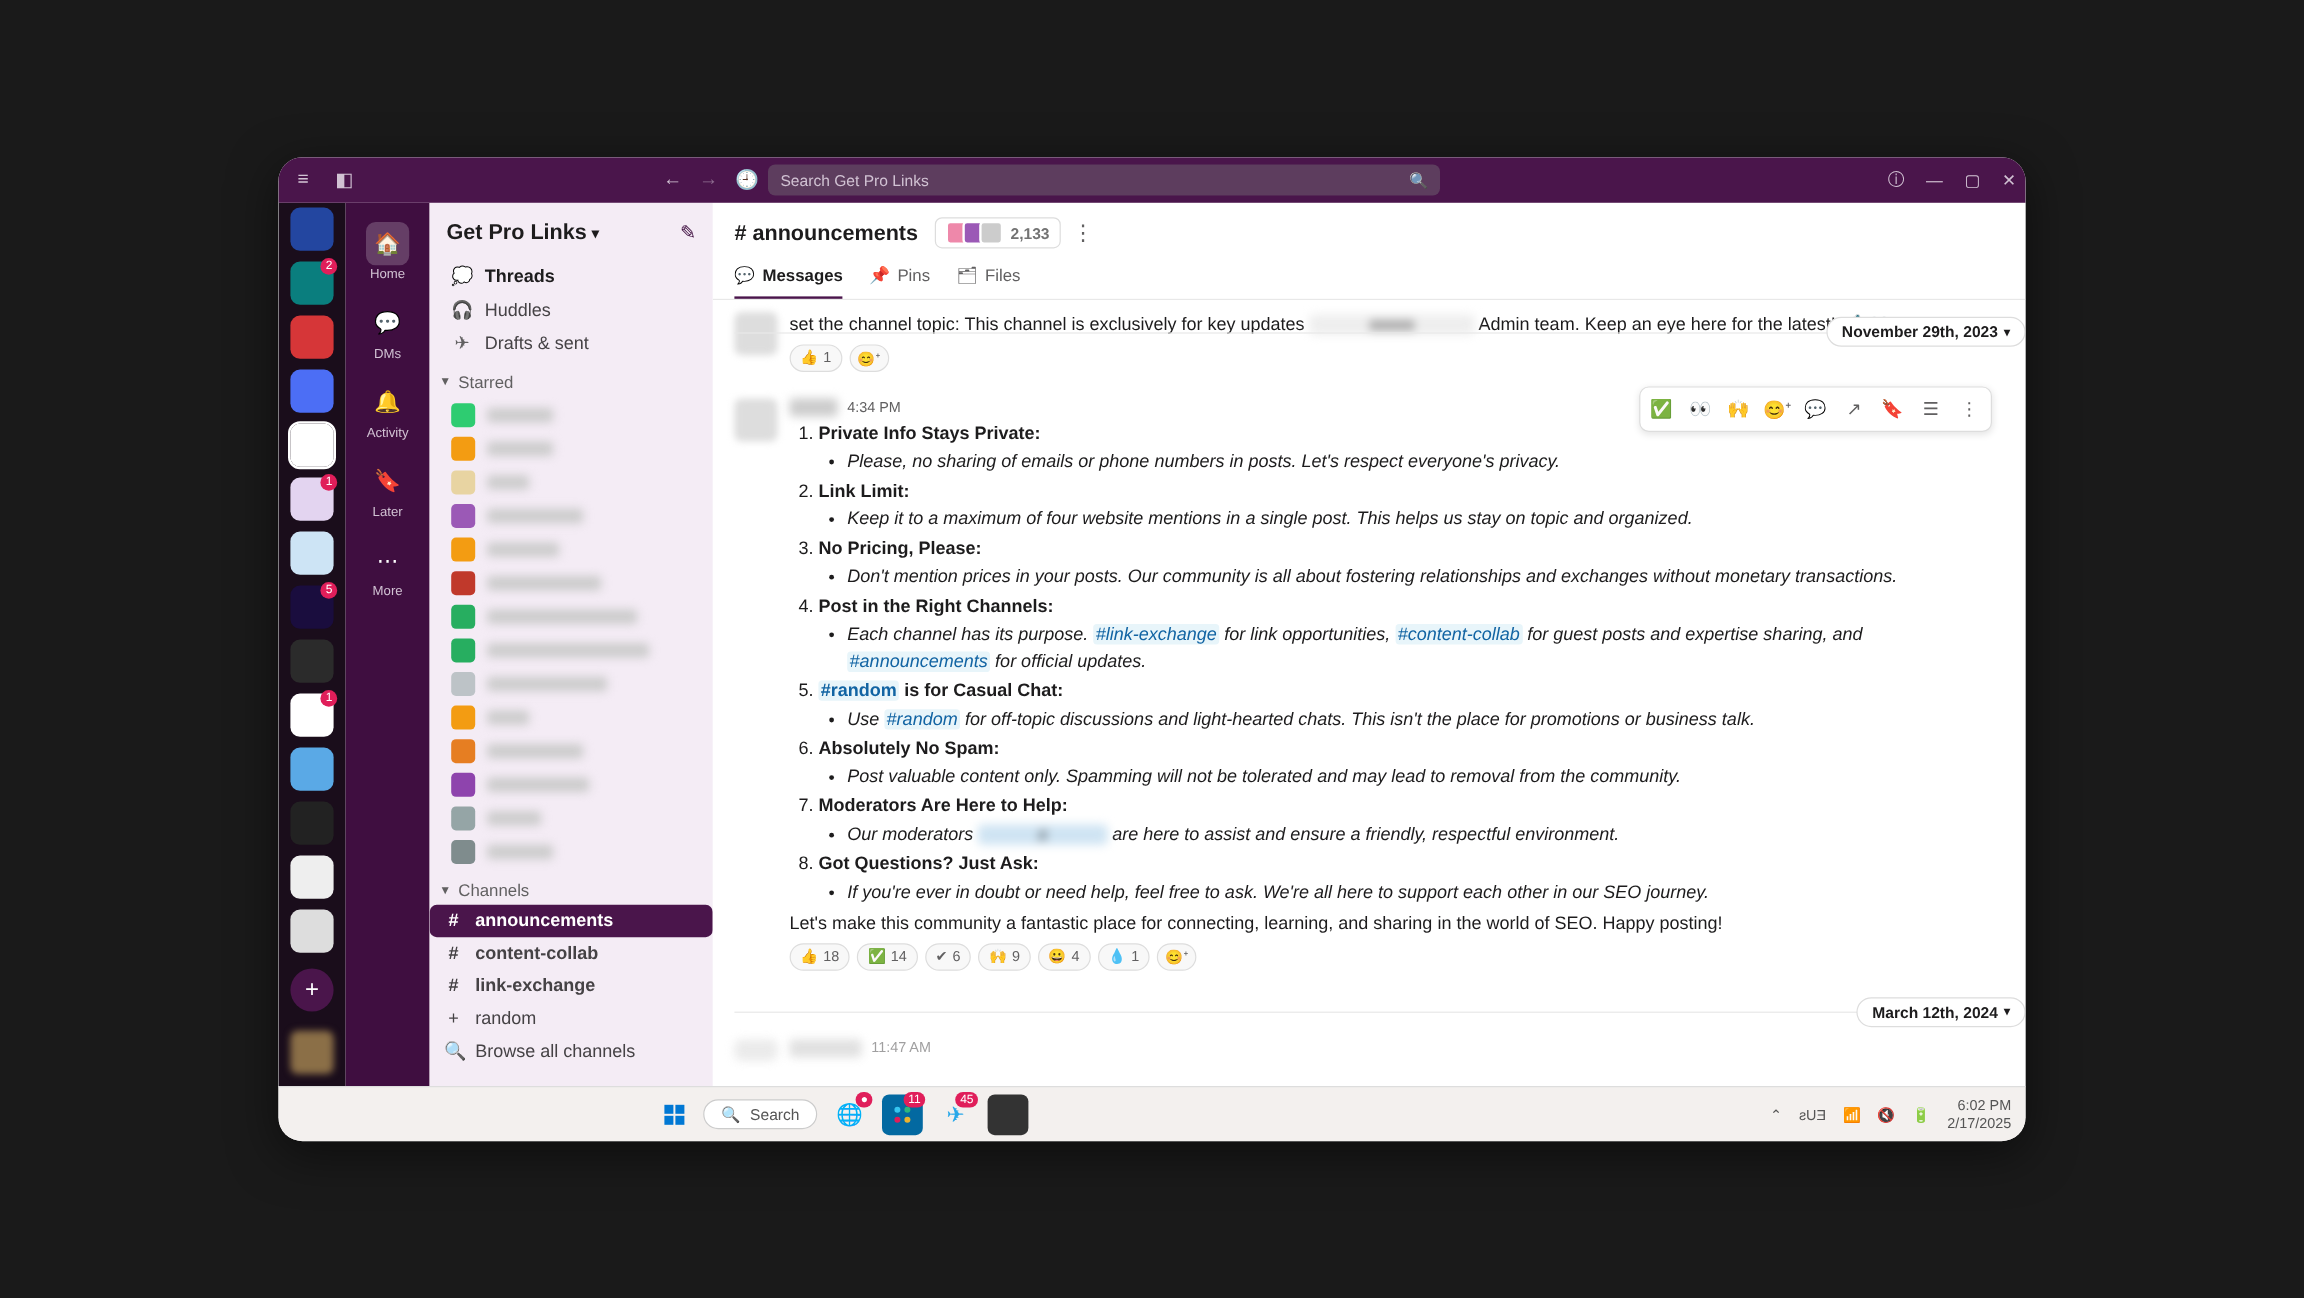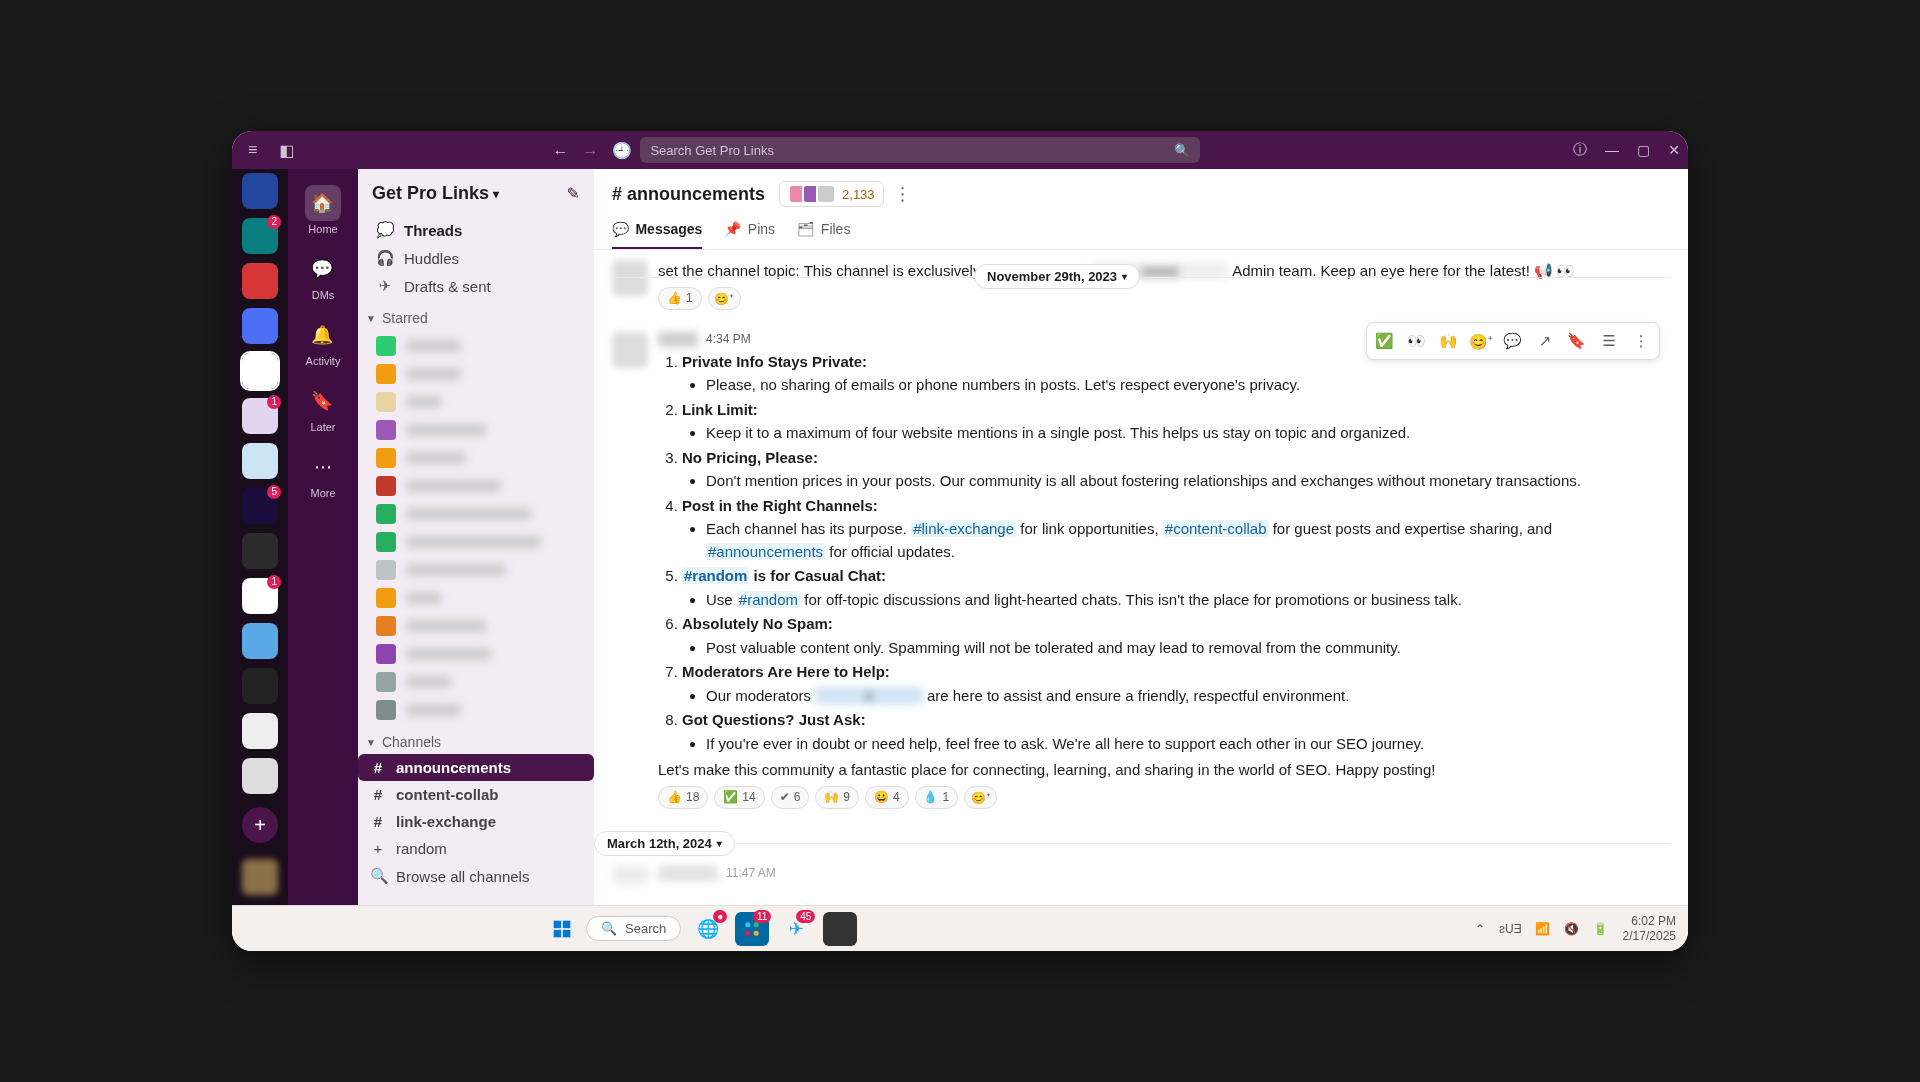--- a/index.html
+++ b/index.html
@@ -50,21 +50,21 @@
 .sb-chan.active { background:#4a154b; color:#fff; }
 .sb-chan .hash { width:16px; text-align:center; }
 .sb-chan.bold { font-weight:700; }
 
 .main { flex:1; display:flex; flex-direction:column; background:#fff; overflow:hidden; }
 .ch-head { display:flex; align-items:center; padding: 12px 18px 4px; gap:14px; border-bottom: none;}
 .ch-name { font-weight:800; font-size:18px; color:#1d1c1d; display:flex; align-items:center; gap:5px;}
 .ch-name .h { font-weight:700; }
 .ch-topic { color:#616061; font-size:13px; flex:1; white-space:nowrap; overflow:hidden; text-overflow:ellipsis;}
 .ch-right { display:flex; align-items:center; gap:10px;}
-.ch-members { display:flex; align-items:center; gap:6px; border:1px solid #ddd; border-radius:6px; padding:2px 8px; font-size:13px; color:#a16207;}
+.ch-members { display:flex; align-items:center; gap:6px; border:1px solid #ddd; border-radius:6px; padding:2px 8px; font-size:13px; color:#737373;font-weight:bold;}
 .ch-avs { display:flex; }
 .ch-avs span { width:20px;height:20px;border-radius:4px;background:#f2c94c; border:2px solid #fff; margin-left:-6px;}
 .ch-avs span:first-child { margin-left:0; background:#e8a; }
 .ch-avs span:nth-child(2){ background:#9b59b6;}
 .ch-avs span:nth-child(3){ background:#ccc;}
 .ch-more { color:#616061; font-size:18px; cursor:pointer;}
 .ch-tabs { display:flex; gap:22px; padding: 4px 18px 0; border-bottom:1px solid #e8e8e8;}
 .ch-tab { display:flex; align-items:center; gap:6px; padding:6px 0 10px; font-size:14px; color:#616061; cursor:pointer; border-bottom:2px solid transparent;}
 .ch-tab.active { color:#1d1c1d; font-weight:600; border-bottom-color:#4a154b;}
 
@@ -75,31 +75,31 @@
 .msg .hdr { display:flex; align-items:flex-start; gap:8px; }
 .msg .nm { font-weight:700; color:#1d1c1d; filter:blur(4px); background:#ccc; border-radius:3px; padding:0 20px; height:15px;}
 .msg .tm { color:#616061; font-size:12px;}
 .msg .txt { color:#1d1c1d; font-size:15px; line-height:1.5; }
 .msg .txt a { color:#1264a3; }
 .msg .txt .mention { background:#e8f5fa; color:#1264a3; padding:0 2px; border-radius:3px;}
 .reacts { display:flex; gap:6px; margin-top:4px;}
 .react { display:flex; align-items:center; gap:4px; border:1px solid #ddd; background:#f8f8f8; border-radius:12px; padding:1px 8px; font-size:12px; cursor:pointer; color:#616061;}
 .react.add { padding:2px 6px; }
 
-.date-div { display:flex; justify-content:flex-start; position:relative; margin: 6px 0;}
+.date-div { display:flex; justify-content:flex-end; position:relative; margin: 6px 0;}
 .date-div::before { content:''; position:absolute; top:50%; left:18px; right:18px; height:1px; background:#e8e8e8;}
 .date-pill { background:#fff; border:1px solid #ddd; border-radius:16px; padding:4px 12px; font-size:13px; font-weight:600; color:#1d1c1d; position:relative; display:flex; align-items:center; gap:5px;}
 
 .hover-toolbar { position:absolute; right:28px; top:-6px; background:#fff; border:1px solid #ddd; border-radius:8px; display:flex; padding:3px; gap:2px; box-shadow:0 2px 6px rgba(0,0,0,.1);}
 .ht-btn { width:30px;height:30px; display:flex;align-items:center;justify-content:center; border-radius:5px; cursor:pointer; font-size:15px; color:#616061;}
 
 ol.rules { padding-left: 24px; margin: 4px 0;}
 ol.rules > li { margin: 2px 0; }
 ol.rules > li > b { color:#1d1c1d; }
-ul.sub { list-style: disc; padding-left: 24px; }
+ul.sub { list-style: disc; padding-left: 24px; font-style: italic; }
 ul.sub li { margin:1px 0; font-size:15px; color:#1d1c1d;}
 
 
 .taskbar { height: 46px; background: #f3f0ee; display:flex; align-items:center; padding:0 12px; gap:10px; border-top:1px solid #ddd;}
 .tb-center { margin:0 auto; display:flex; align-items:center; gap:10px;}
 .tb-start { width:28px;height:28px; display:flex; align-items:center; justify-content:center; }
 .tb-start svg { width:20px; height:20px;}
 .tb-searchbox { display:flex; align-items:center; gap:8px; background:#fff; border:1px solid #ccc; border-radius:18px; padding:4px 14px; font-size:13px; color:#555;}
 .tb-app { width:34px; height:34px; border-radius:6px; display:flex; align-items:center; justify-content:center; font-size:18px; position:relative;}
 .tb-app .bdg { position:absolute; top:-2px; right:-2px; background:#e01e5a; color:#fff; font-size:10px; border-radius:8px; padding:0 4px; line-height:13px;}

